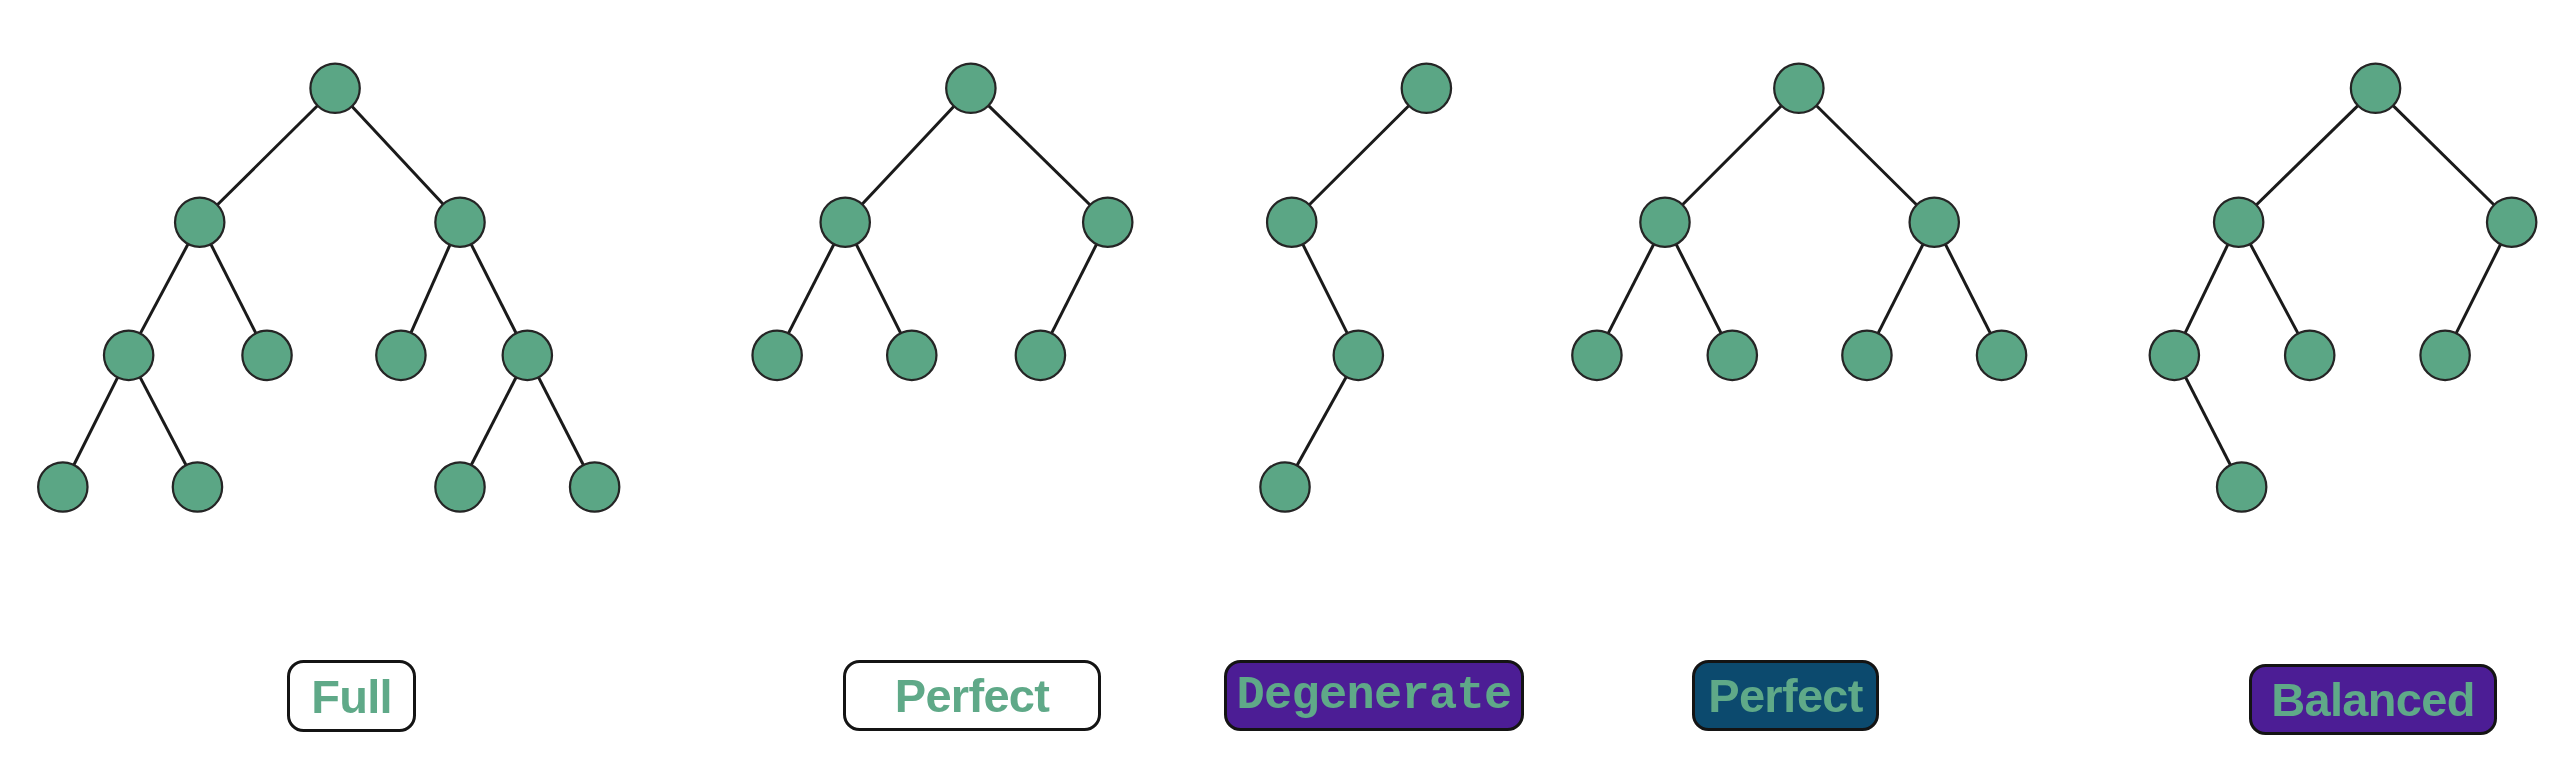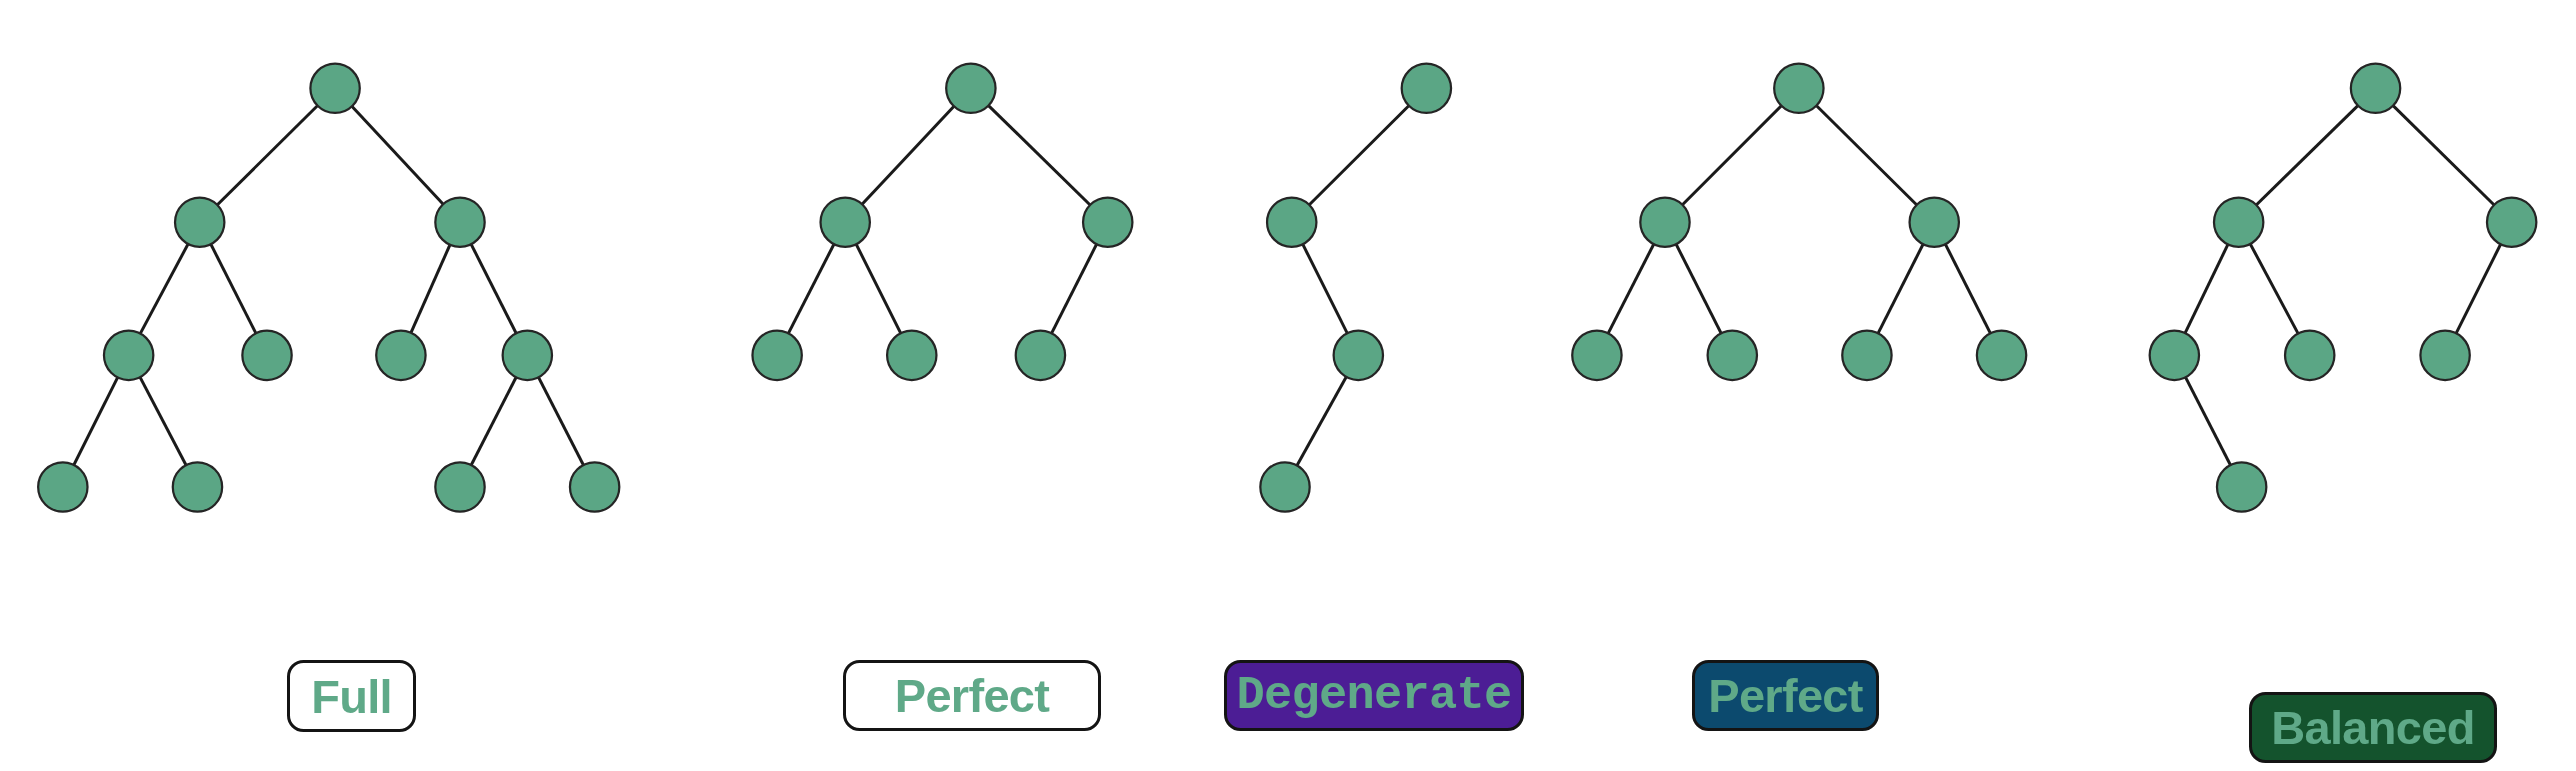--- a/index.html
+++ b/index.html
@@ -114,15 +114,15 @@
         <circle cx="2907" cy="475" r="33" fill="#5ba685" stroke="#252525" stroke-width="3"></circle>
         <circle cx="3088" cy="475" r="33" fill="#5ba685" stroke="#252525" stroke-width="3"></circle>
         <circle cx="3269" cy="475" r="33" fill="#5ba685" stroke="#252525" stroke-width="3"></circle>
         <circle cx="2997" cy="651" r="33" fill="#5ba685" stroke="#252525" stroke-width="3"></circle>
       </g>
     </svg>
   <div class="tree-label" style="left: 264px; top: 660px; width: 129px; height: 72px; color: rgb(95, 169, 136); background: rgb(255, 255, 255); border: 3px solid rgb(20, 20, 20); margin-left: 23px;">Full</div>
   <div class="tree-label" style="left: 843px; top: 660px; width: 258px; height: 71px; color: rgb(95, 169, 136); background: rgb(255, 255, 255); border: 3px solid rgb(20, 20, 20);">Perfect</div>
   <div class="tree-label" style="left: 1224px; top: 660px; width: 300px; height: 71px; color: rgb(95, 169, 136); background: #4c1d95; border: 3px solid rgb(20, 20, 20); font-family: Liberation Mono, monospace;">Degenerate</div>
   <div class="tree-label" style="left: 1692px; top: 660px; width: 187px; height: 71px; color: rgb(95, 169, 136); background: #0c4a6e; border: 3px solid rgb(20, 20, 20);">Perfect</div>
-  <div class="tree-label" style="left: 2249px; top: 692px; width: 248px; height: 71px; color: rgb(95, 169, 136); background: #14532d; border: 3px solid rgb(20, 20, 20);">Balanced</div>
+  <div class="tree-label" style="left: 2249px; top: 664px; width: 248px; height: 71px; color: rgb(95, 169, 136); background: #4c1d95; border: 3px solid rgb(20, 20, 20);">Balanced</div>
 </div>
 
 
 </body></html>

